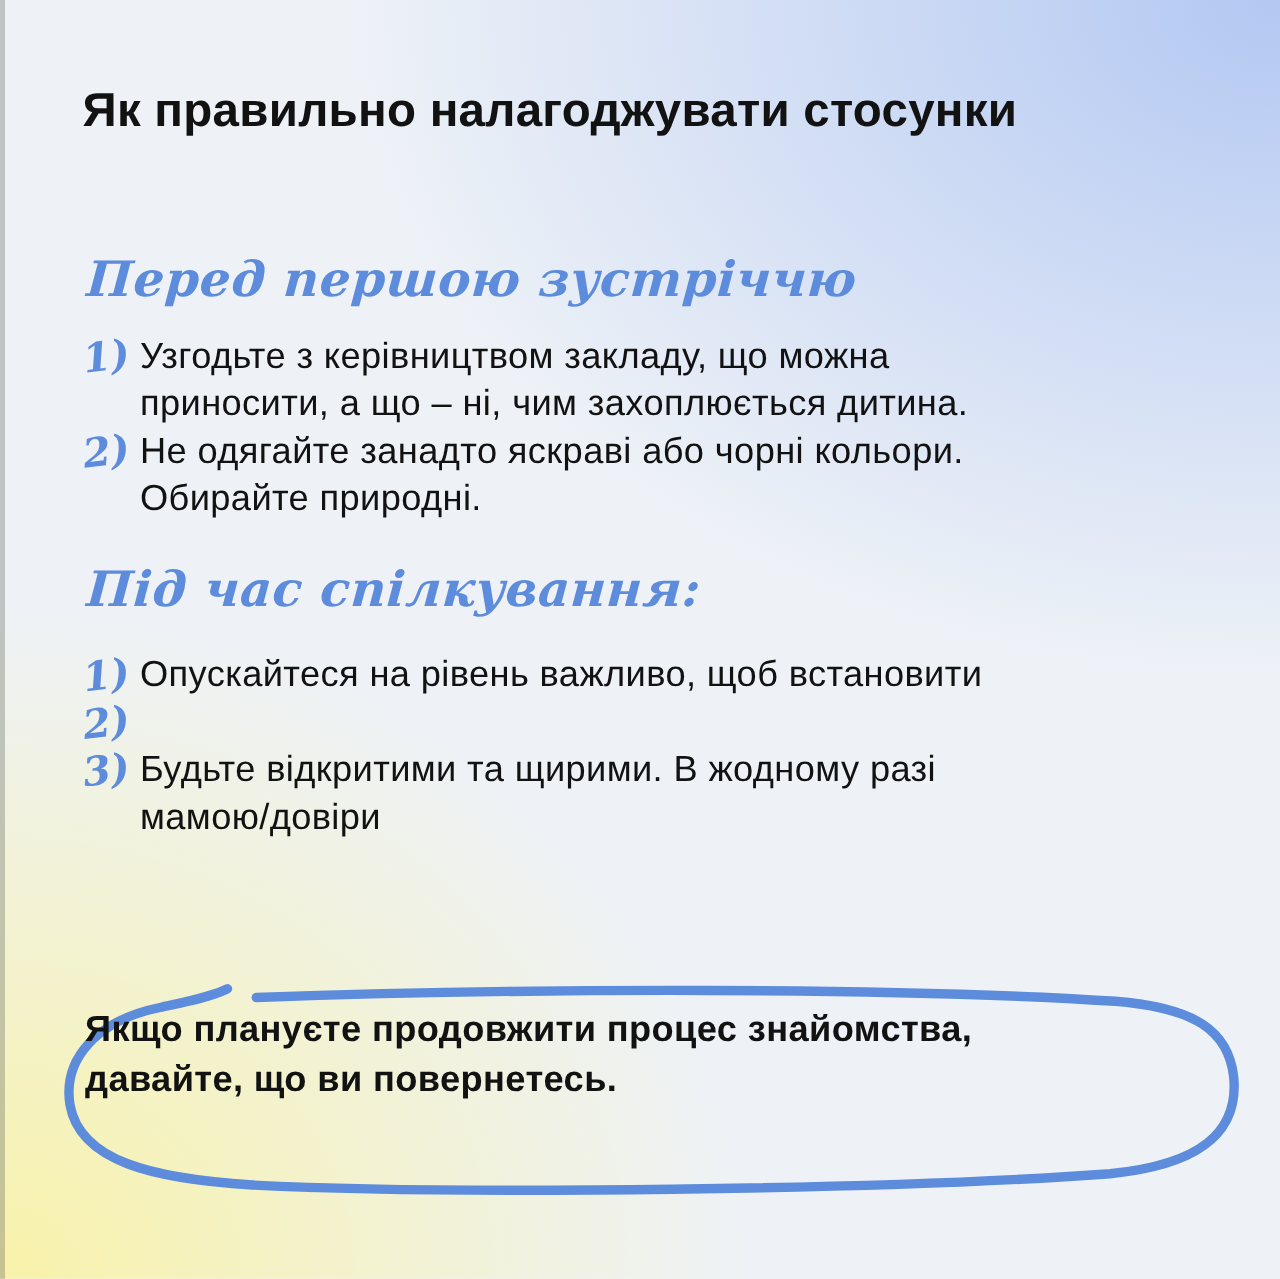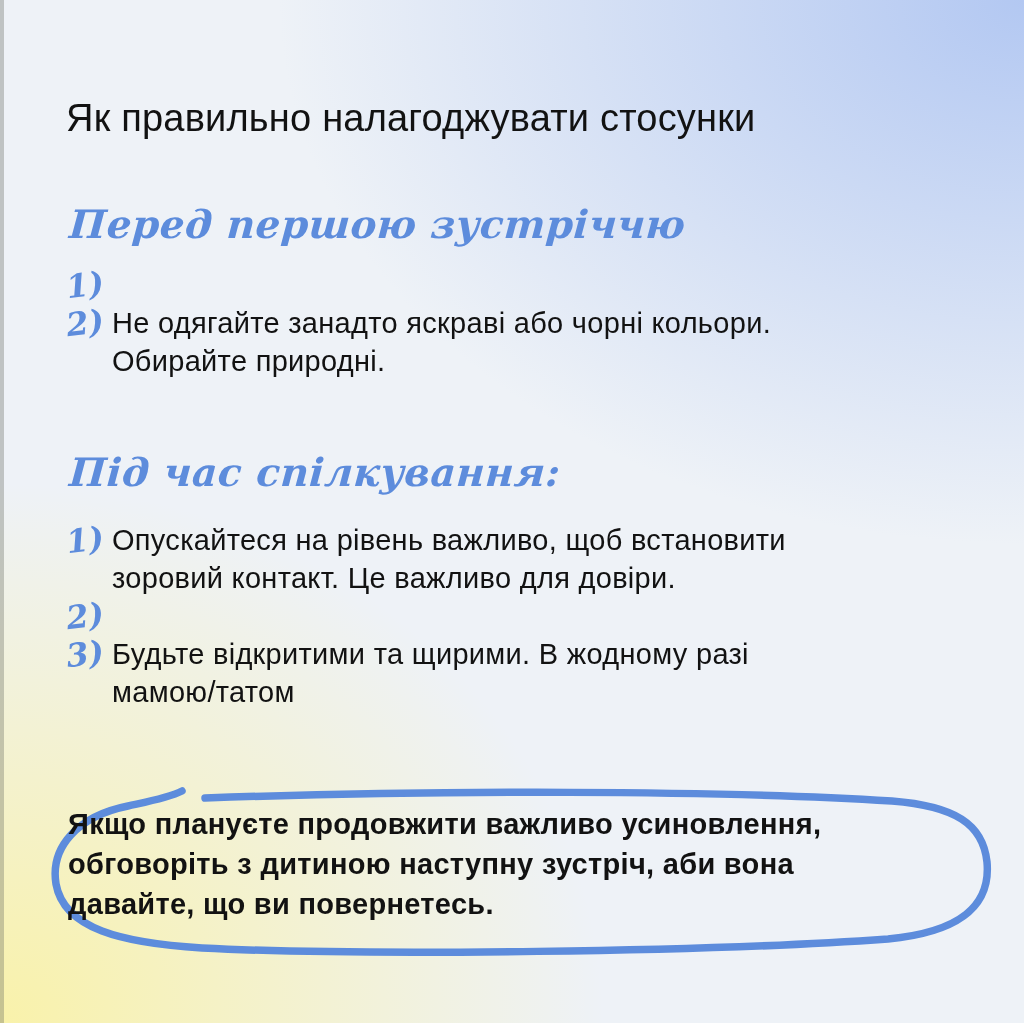--- a/index.html
+++ b/index.html
@@ -17,22 +17,22 @@
     background:
       radial-gradient(130% 95% at 100% 0%, var(--bg-blue) 0%, rgba(179,200,242,0) 56%),
       radial-gradient(95% 85% at 0% 100%, var(--bg-yellow) 0%, rgba(249,242,170,0) 62%),
       var(--bg-base);
   }
   .edge-shade{
     position:absolute;left:0;top:0;width:4px;height:100%;
     background:rgba(104,108,98,0.35);
   }
   .title{
-    position:absolute;left:66px;top:97px;width:920px;margin:0;
-    font-size:38px;font-weight:normal;line-height:42px;letter-spacing:0.2px;
+    position:absolute;left:66px;top:68px;width:920px;margin:0;
+    font-size:38px;font-weight:bold;line-height:42px;letter-spacing:0.2px;
     color:var(--ink);
   }
   .title .line{display:block;white-space:nowrap;}
   .script-heading{
     position:absolute;left:68px;margin:0;
     font-family:"DejaVu Serif", serif;font-style:italic;font-weight:bold;
     font-size:39px;line-height:44px;letter-spacing:0.5px;
     color:var(--accent);transform:skewX(-4deg);transform-origin:left bottom;
     white-space:nowrap;
   }
@@ -66,61 +66,63 @@
 
 <h1 class="title">
   <span class="line">Як правильно налагоджувати стосунки</span>
 </h1>
 
 <div id="heading-1" class="script-heading">Перед першою зустріччю</div>
 
 <ol id="list-1" class="list">
   <li class="item">
     <span class="num">1)</span>
+    <span class="txt">
+      <span class="line">Узгодьте з керівництвом закладу, що можна</span>
+      <span class="line">приносити, а що – ні, чим захоплюється дитина.</span>
+    </span>
   </li>
   <li class="item">
     <span class="num">2)</span>
     <span class="txt">
       <span class="line">Не одягайте занадто яскраві або чорні кольори.</span>
       <span class="line">Обирайте природні.</span>
     </span>
   </li>
 </ol>
 
 <div id="heading-2" class="script-heading">Під час спілкування:</div>
 
 <ol id="list-2" class="list">
   <li class="item">
     <span class="num">1)</span>
     <span class="txt">
       <span class="line">Опускайтеся на рівень важливо, щоб встановити</span>
-      <span class="line">зоровий контакт. Це важливо для довіри.</span>
     </span>
   </li>
   <li class="item">
     <span class="num">2)</span>
   </li>
   <li class="item">
     <span class="num">3)</span>
     <span class="txt">
       <span class="line">Будьте відкритими та щирими. В жодному разі</span>
-      <span class="line">мамою/татом</span>
+      <span class="line">мамою/довіри</span>
     </span>
   </li>
 </ol>
 
 <div class="callout">
   <svg viewBox="0 0 966 192" aria-hidden="true">
     <path d="M 175 12
              C 400 4, 690 4, 862 15
              C 925 20, 953 38, 957 76
              C 961 120, 930 146, 858 153
              C 680 166, 330 170, 172 162
              C 92 157, 34 143, 26 98
              C 20 61, 48 30, 98 20
              C 116 16, 138 12, 152 5"></path>
   </svg>
   <p class="callout-text">
-    <span class="line">Якщо плануєте продовжити важливо усиновлення,</span>
-    <span class="line">обговоріть з дитиною наступну зустріч, аби вона</span>
+    <span class="line">Якщо плануєте продовжити процес знайомства,</span>
     <span class="line">давайте, що ви повернетесь.</span>
   </p>
 </div>
 
 </body></html>

